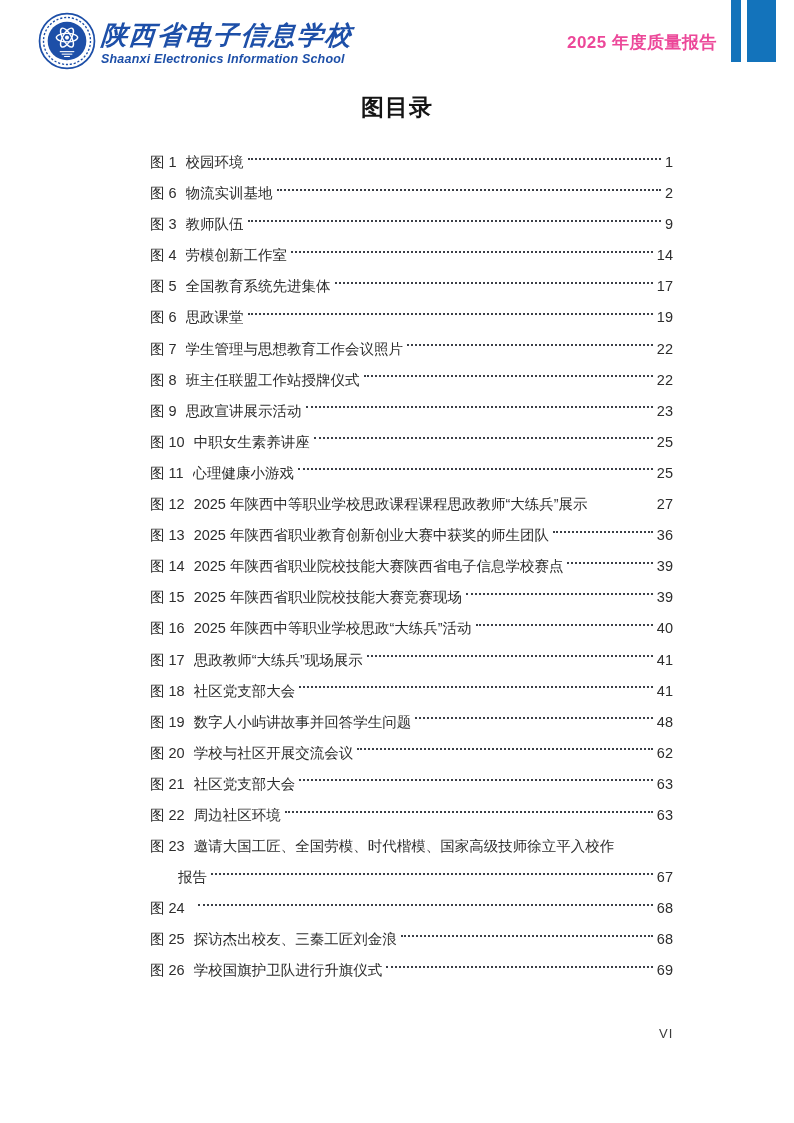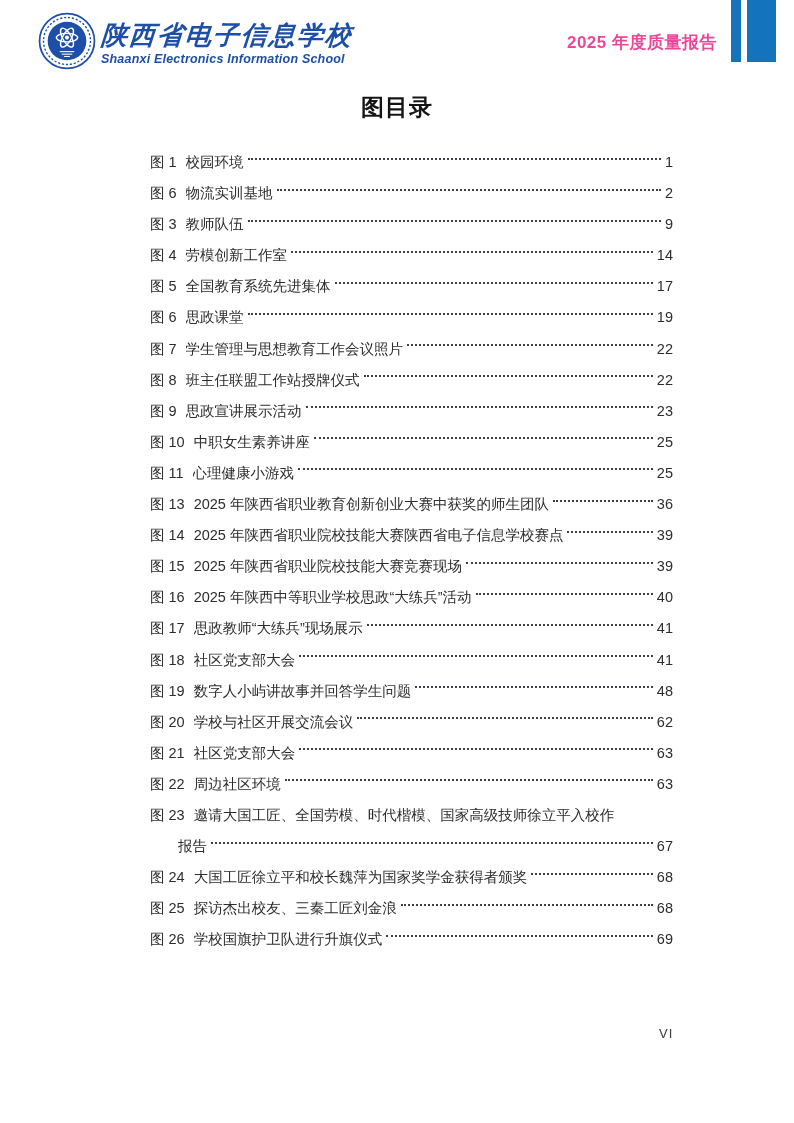--- a/index.html
+++ b/index.html
@@ -203,20 +203,26 @@
         <span class="dots"></span>
         <span class="pg">25</span>
       </div>
       <div class="toc-row">
         <span class="lbl">图 11</span>
         <span class="ttl">心理健康小游戏</span>
         <span class="dots"></span>
         <span class="pg">25</span>
       </div>
       <div class="toc-row">
+        <span class="lbl">图 12</span>
+        <span class="ttl">2025 年陕西中等职业学校思政课程课程思政教师“大练兵”展示</span>
+        <span class="spacer"></span>
+        <span class="pg">27</span>
+      </div>
+      <div class="toc-row">
         <span class="lbl">图 13</span>
         <span class="ttl">2025 年陕西省职业教育创新创业大赛中获奖的师生团队</span>
         <span class="dots"></span>
         <span class="pg">36</span>
       </div>
       <div class="toc-row">
         <span class="lbl">图 14</span>
         <span class="ttl">2025 年陕西省职业院校技能大赛陕西省电子信息学校赛点</span>
         <span class="dots"></span>
         <span class="pg">39</span>
@@ -273,21 +279,20 @@
         <span class="lbl">图 23</span>
         <span class="ttl">邀请大国工匠、全国劳模、时代楷模、国家高级技师徐立平入校作</span>
       </div>
       <div class="toc-row cont">
         <span class="ttl">报告</span>
         <span class="dots"></span>
         <span class="pg">67</span>
       </div>
       <div class="toc-row">
         <span class="lbl">图 24</span>
-        <span class="ttl">大国工匠徐立平和校长魏萍为国家奖学金获得者颁奖</span>
         <span class="dots"></span>
         <span class="pg">68</span>
       </div>
       <div class="toc-row">
         <span class="lbl">图 25</span>
         <span class="ttl">探访杰出校友、三秦工匠刘金浪</span>
         <span class="dots"></span>
         <span class="pg">68</span>
       </div>
       <div class="toc-row">

